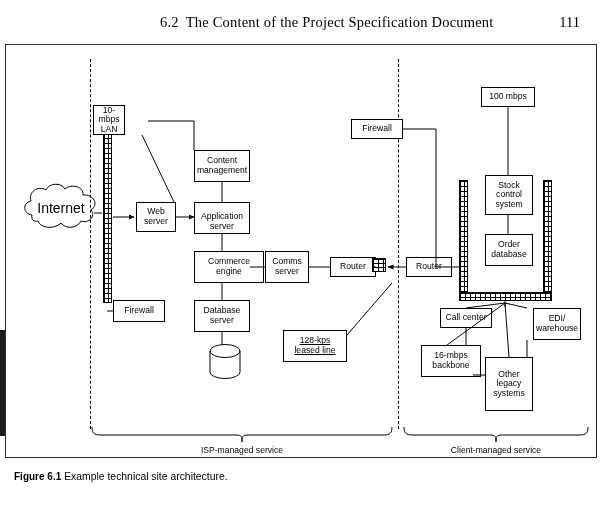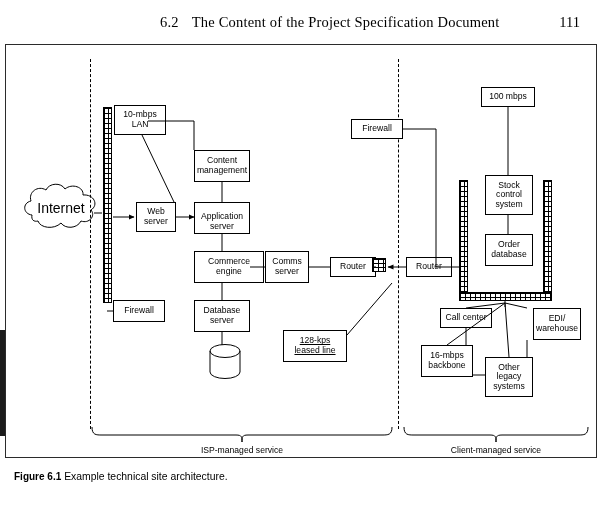--- a/index.html
+++ b/index.html
@@ -14,21 +14,21 @@
   
   #page-header {
     position:absolute; left:0; top:14px; width:600px; height:22px;
   }
   #header-title {
     position:absolute; left:160px; top:0; width:360px;
     font-family:"Liberation Serif", serif;
     font-size:14.5px; letter-spacing:0.2px;
     white-space:nowrap;
   }
-  #header-title .sec { margin-right:13px; }
+  #header-title .sec { margin-right:7px; }
   #page-number {
     position:absolute; right:20px; top:0;
     font-family:"Liberation Serif", serif;
     font-size:14.5px;
   }
 
   
   #figure-area {
     position:absolute; left:5px; top:44px; width:590px; height:412px;
     border:1px solid #2b2b2b;
@@ -118,21 +118,21 @@
     <svg width="82" height="52" viewBox="0 0 82 52">
       <path d="M12,34 C3,33 2,22 11,20 C8,11 18,4 26,9 C29,2 41,1 45,8 C52,2 64,6 63,14
                C74,13 79,24 71,29 C76,35 69,43 61,40 C57,48 45,48 41,42
                C34,49 20,47 18,40 C14,41 11,39 12,34 Z" fill="none" stroke="#000" stroke-width="1"></path>
     </svg>
   </div>
   <div id="cloud-label">Internet</div>
 
   <div class="wall-v" style="left:97px; top:62px; width:9px; height:196px;"></div>
 
-  <div class="box" style="left:108px; top:60px; width:52px; height:30px;">
+  <div class="box" style="left:87px; top:60px; width:32px; height:30px;">
     <span style="white-space:pre-line;">10-mbps
 LAN</span>
   </div>
 
   <div class="box" style="left:130px; top:157px; width:40px; height:30px;">
     <span style="white-space:pre-line;">Web
 server</span>
   </div>
 
   <div class="box" style="left:188px; top:105px; width:56px; height:32px;justify-content:center;">
@@ -213,26 +213,26 @@
 
   <div class="box" style="left:434px; top:263px; width:52px; height:20px;">
     <span>Call center</span>
   </div>
 
   <div class="box" style="left:497px; top:263px; width:48px; height:32px;margin-left:30px;">
     <span style="white-space:pre-line;">EDI/
 warehouse</span>
   </div>
 
-  <div class="box" style="left:415px; top:300px; width:52px; height:32px;">
+  <div class="box" style="left:415px; top:300px; width:60px; height:32px;">
     <span style="white-space:pre-line;">16-mbps
 backbone</span>
   </div>
 
-  <div class="box" style="left:479px; top:312px; width:48px; height:40px;">
+  <div class="box" style="left:479px; top:312px; width:48px; height:54px;">
     <span style="white-space:pre-line;">Other
 legacy
 systems</span>
   </div>
 
   <svg width="590" height="412" viewBox="0 0 590 412" style="position:absolute; left:0; top:0; pointer-events:none;">
     <defs>
       <marker id="arrow" markerWidth="7" markerHeight="7" refX="5.5" refY="2.6" orient="auto">
         <path d="M0,0 L6,2.6 L0,5.2 z" fill="#000"></path>
       </marker>

